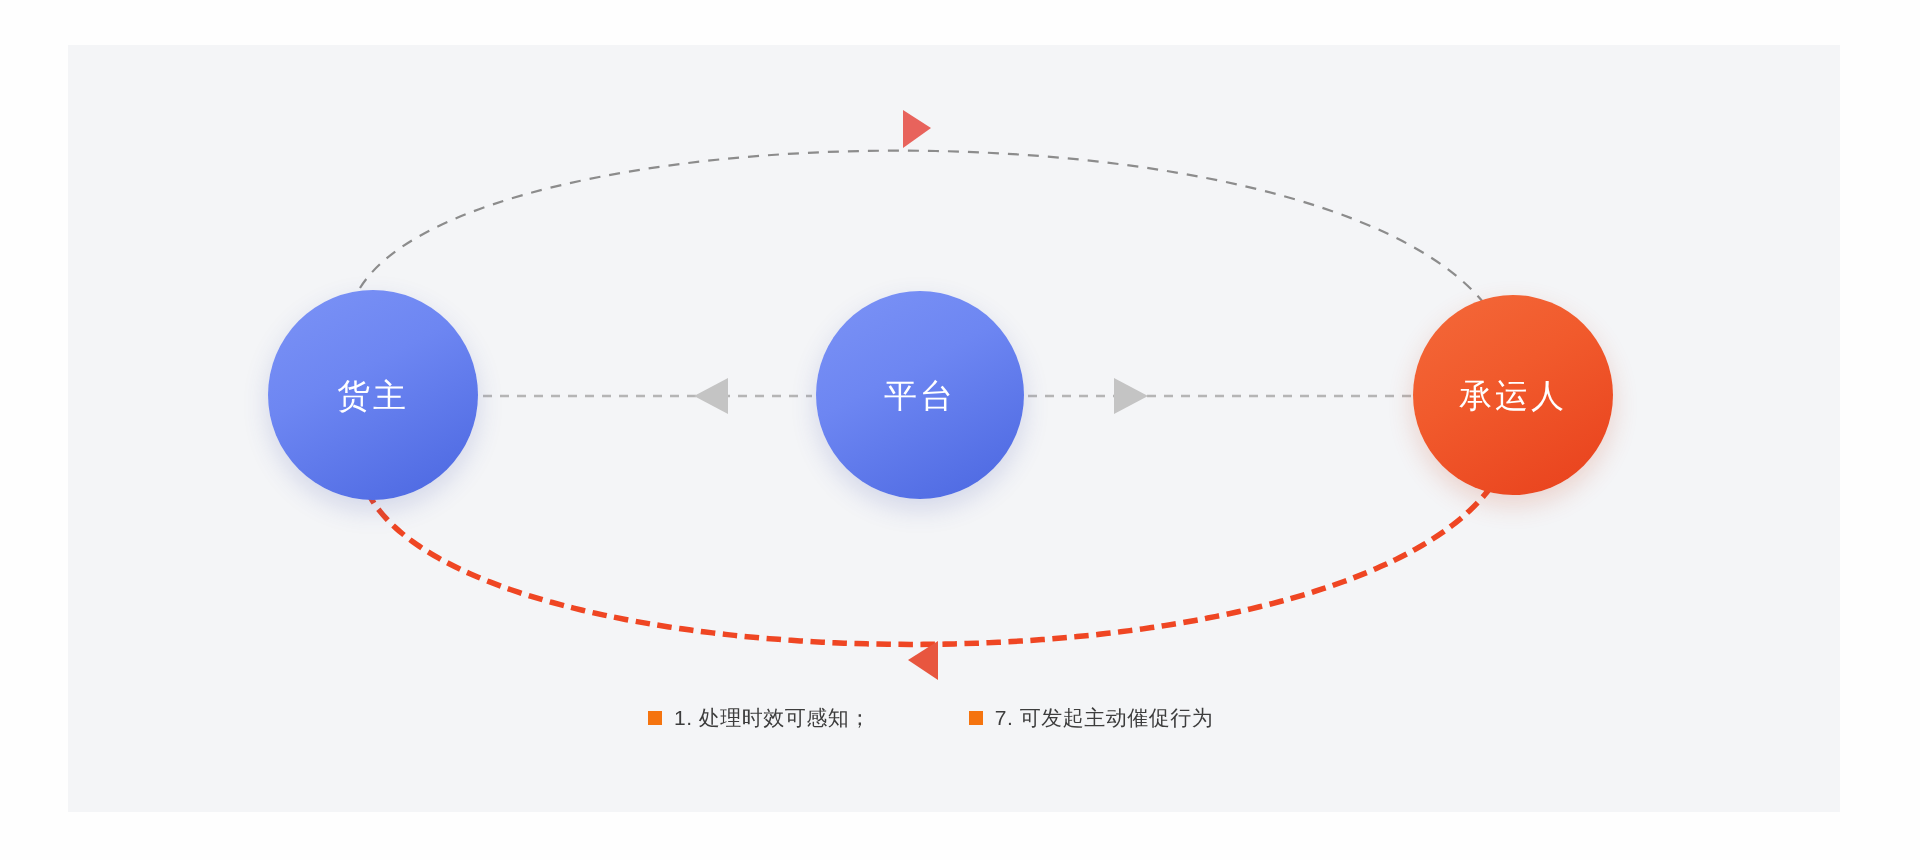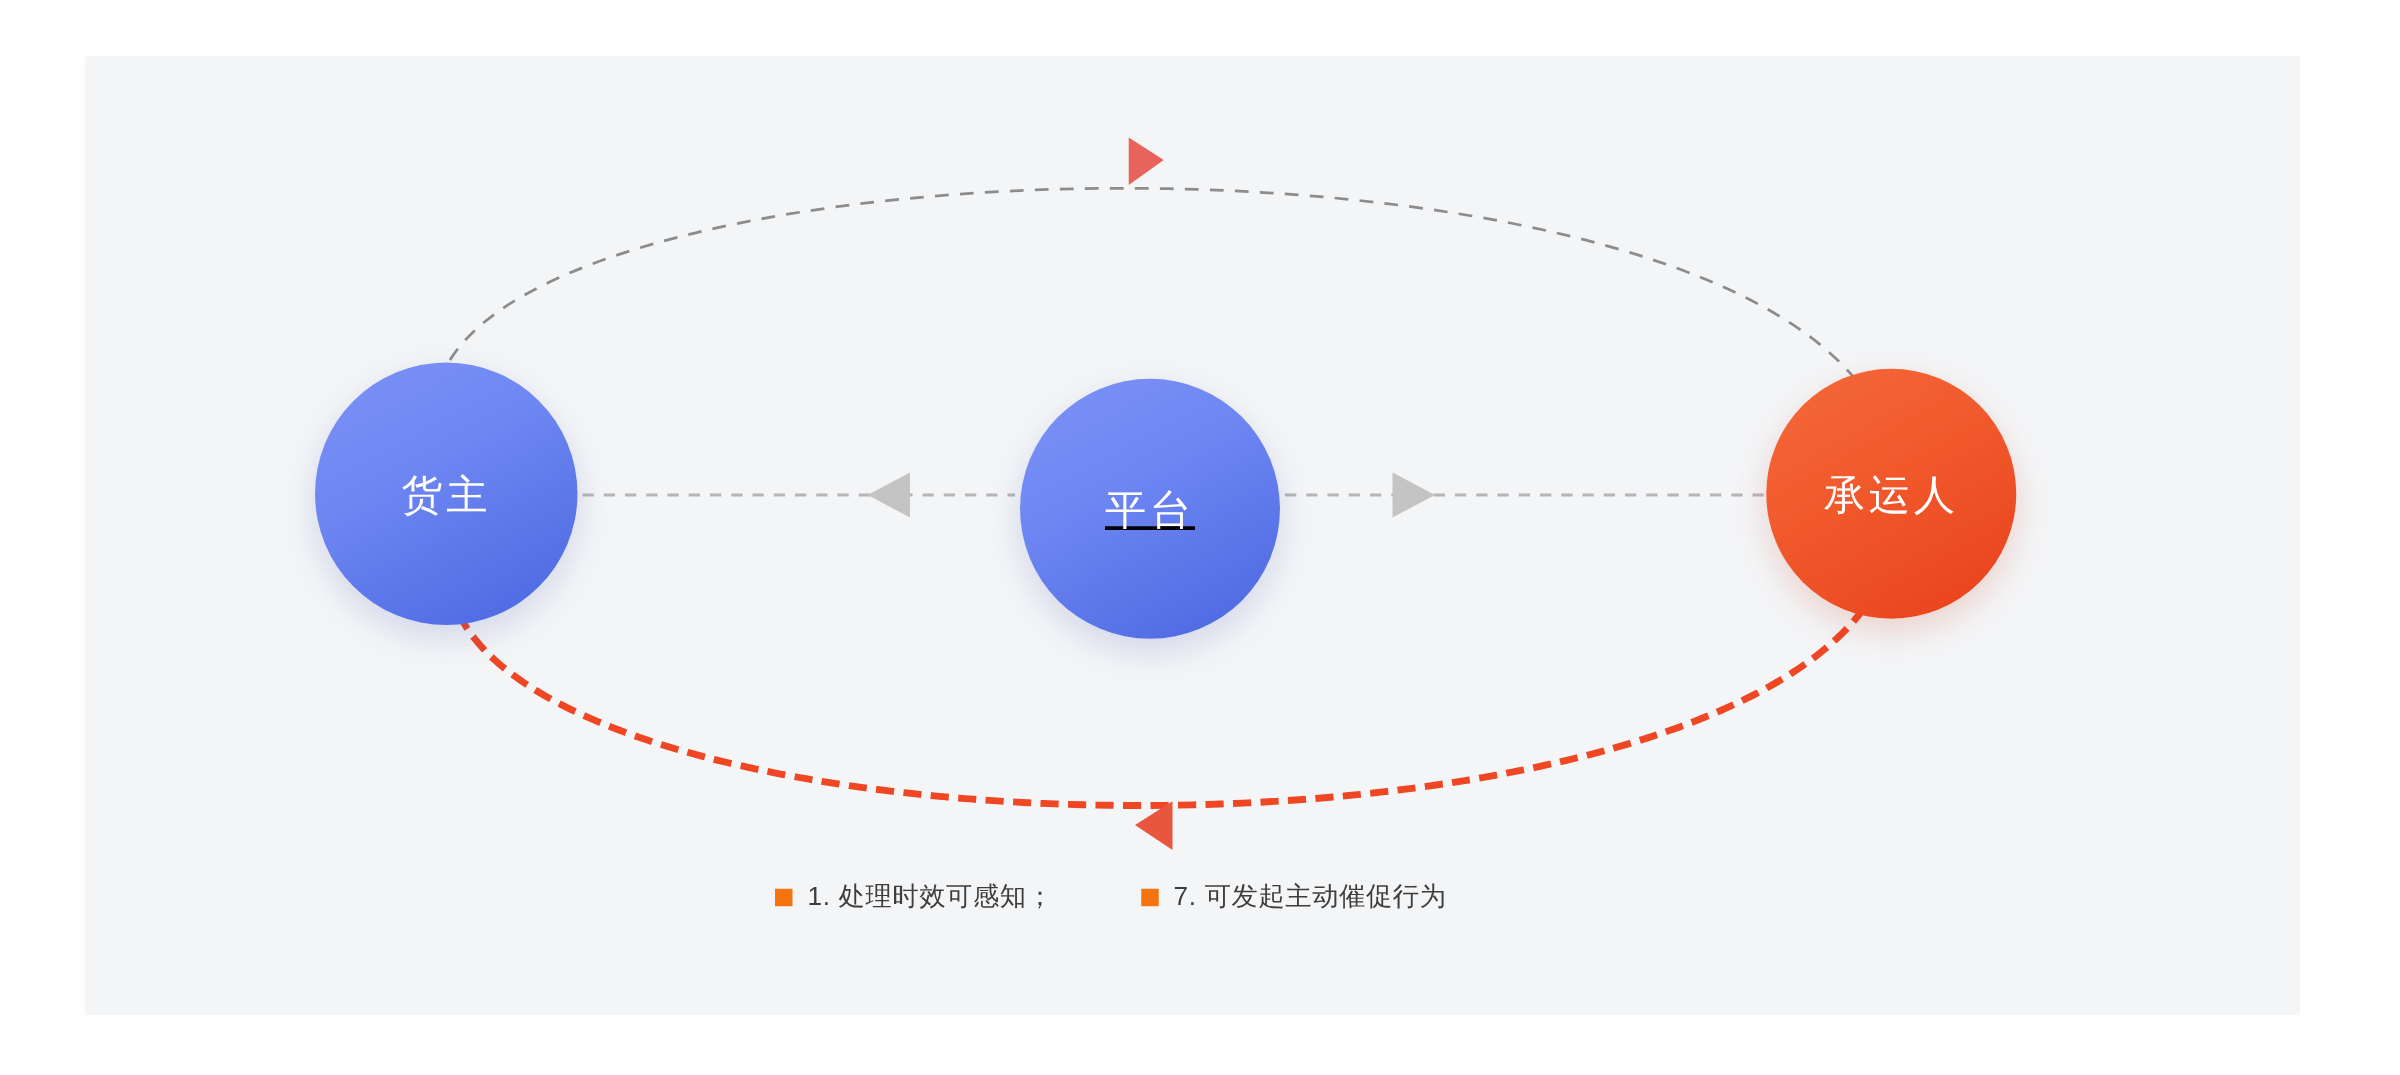--- a/index.html
+++ b/index.html
@@ -53,33 +53,32 @@
   .node-label {
     color: #ffffff;
     font-size: 33px;
     font-weight: 400;
     letter-spacing: 3px;
     line-height: 1;
     user-select: none;
   }
 
   #node-shipper {
-    left: 252px;
+    left: 268px;
     top: 290px;
     width: 210px;
     height: 210px;
     background: linear-gradient(152deg, #7c93f6 0%, #6d86f2 40%, #4a66e0 100%);
   }
   #node-platform {
     left: 816px;
-    top: 303px;
+    top: 291px;
     width: 208px;
     height: 208px;
     background: linear-gradient(152deg, #7c93f6 0%, #6d86f2 40%, #4a66e0 100%);
-    text-decoration: underline;
   }
   #node-carrier {
     left: 1413px;
     top: 295px;
     width: 200px;
     height: 200px;
     background: linear-gradient(150deg, #f4693a 0%, #f15a2c 42%, #e8401c 100%);
     box-shadow: 0 10px 26px rgba(200, 70, 35, 0.20);
   }
 
@@ -89,20 +88,21 @@
     left: 620px;
     top: 707px;
     display: flex;
     align-items: center;
     gap: 70px;
   }
   .legend-item {
     display: flex;
     align-items: center;
     gap: 12px;
+    margin-left: 28px;
   }
   .legend-swatch {
     width: 14px;
     height: 14px;
     background: #f5740f;
     flex: none;
   }
   .legend-text {
     font-size: 21px;
     color: #3d3d3d;

